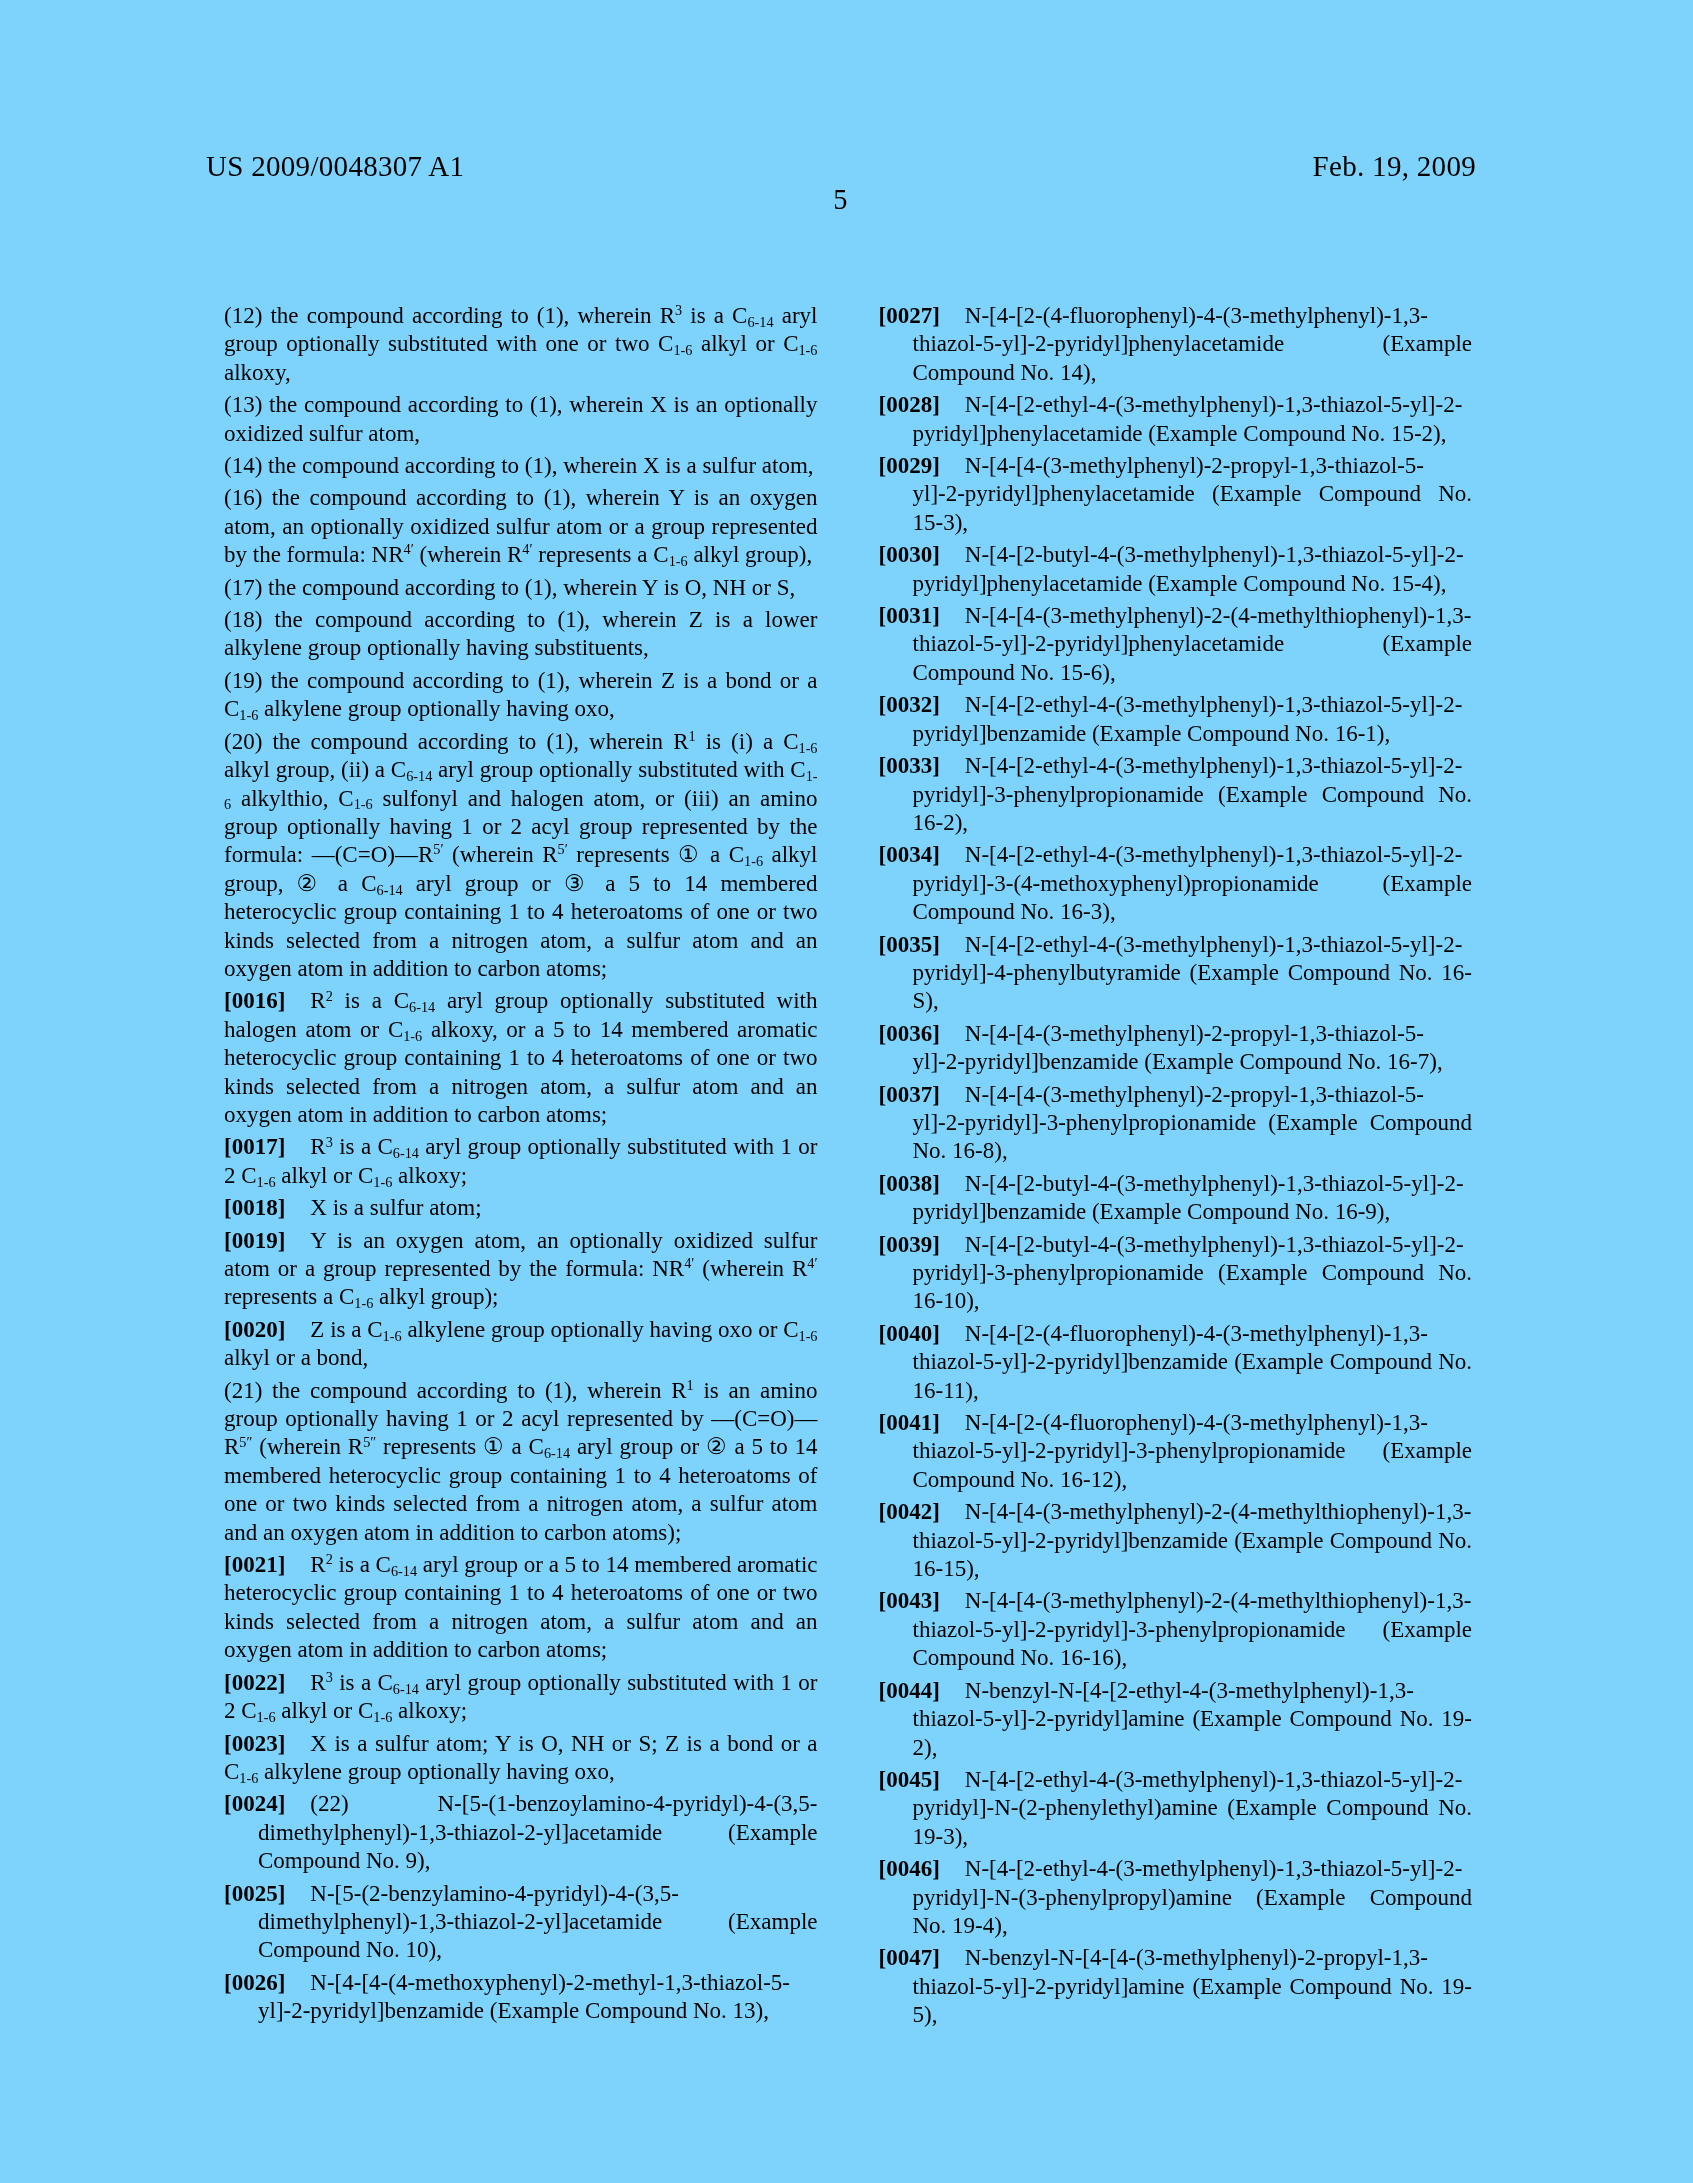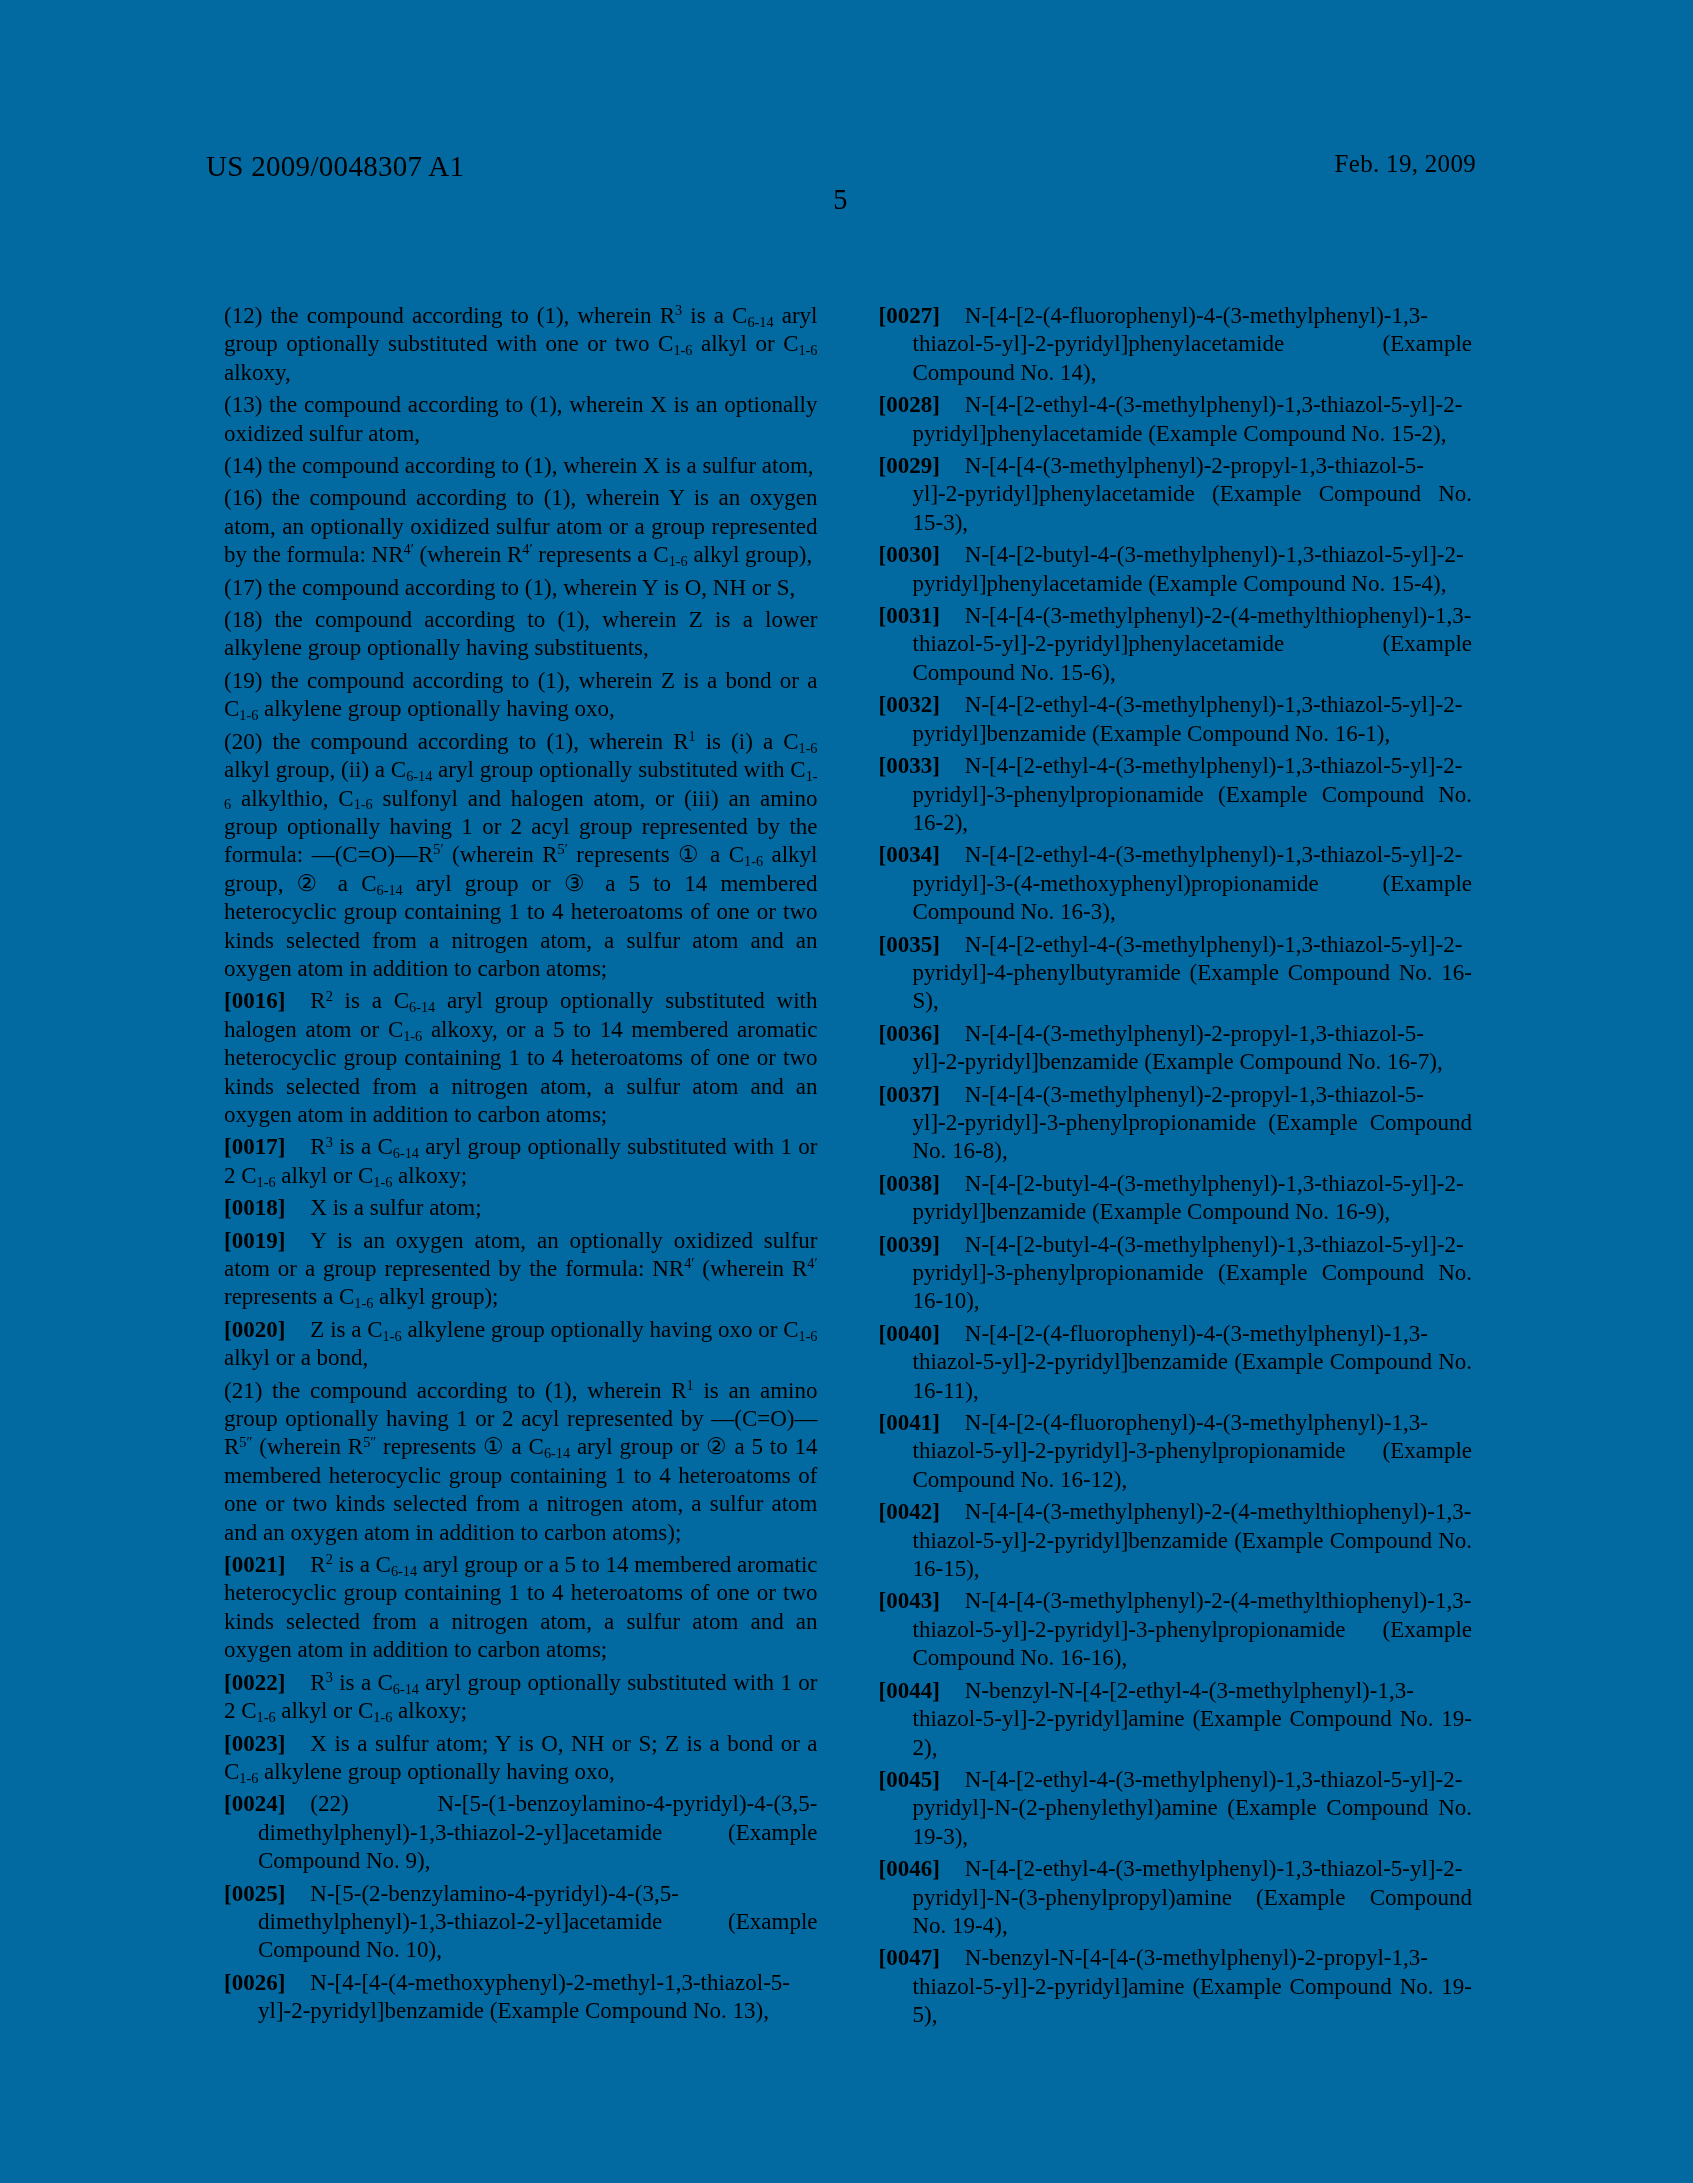--- a/index.html
+++ b/index.html
@@ -3,28 +3,28 @@
 <meta charset="utf-8">
 <style>
   html,body{margin:0;padding:0;}
   body{
     width:1694px;height:2183px;
     background:#ffffff;color:#000000;
     font-family:"Liberation Serif","DejaVu Serif",serif;
     position:relative;
     -webkit-font-smoothing:antialiased;
   }
-  .page{position:absolute;inset:0;background:#0369a1;}
+  .page{position:absolute;inset:0;background:#7dd3fc;}
   .header-left{
     position:absolute;left:206px;top:150px;
     font-size:29px;letter-spacing:0.3px;white-space:nowrap;
   }
   .header-right{
     position:absolute;right:218px;top:150px;
-    font-size:25px;letter-spacing:0.3px;white-space:nowrap;
+    font-size:29px;letter-spacing:0.3px;white-space:nowrap;
   }
   .page-number{
     position:absolute;left:0;right:13.2px;top:184px;
     text-align:center;font-size:28.4px;
   }
   .columns{
     position:absolute;top:298px;left:220px;width:1256px;
     display:flex;gap:53px;
   }
   .col{flex:1;min-width:0;}

